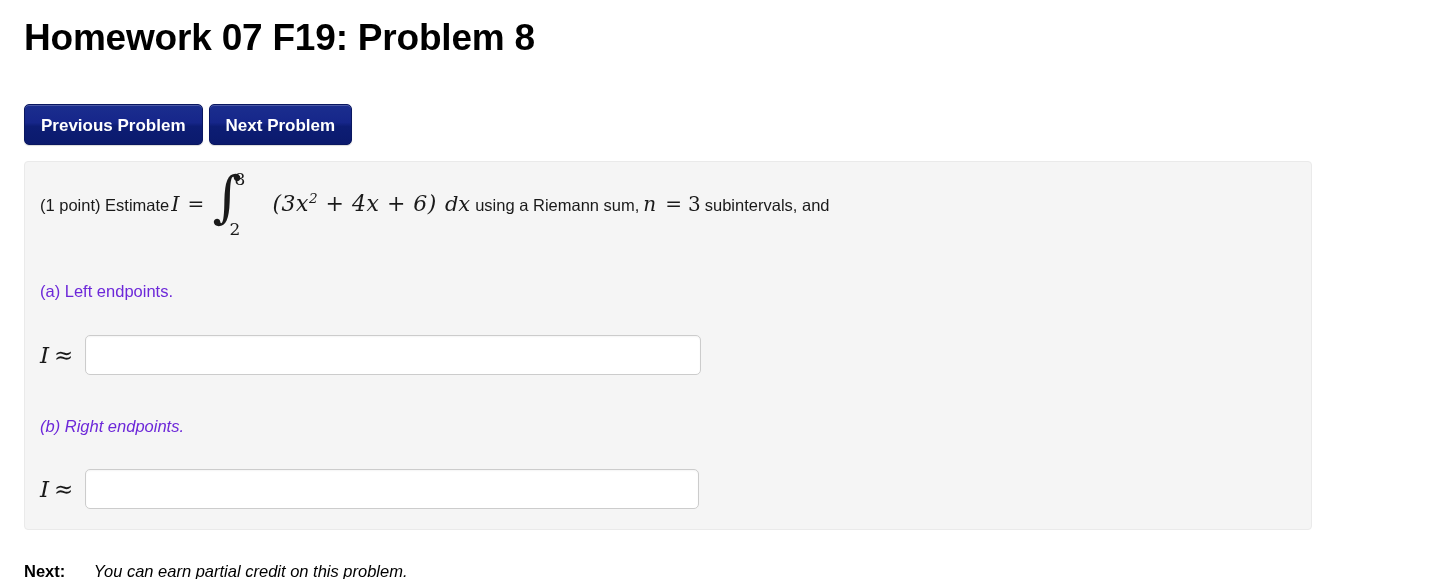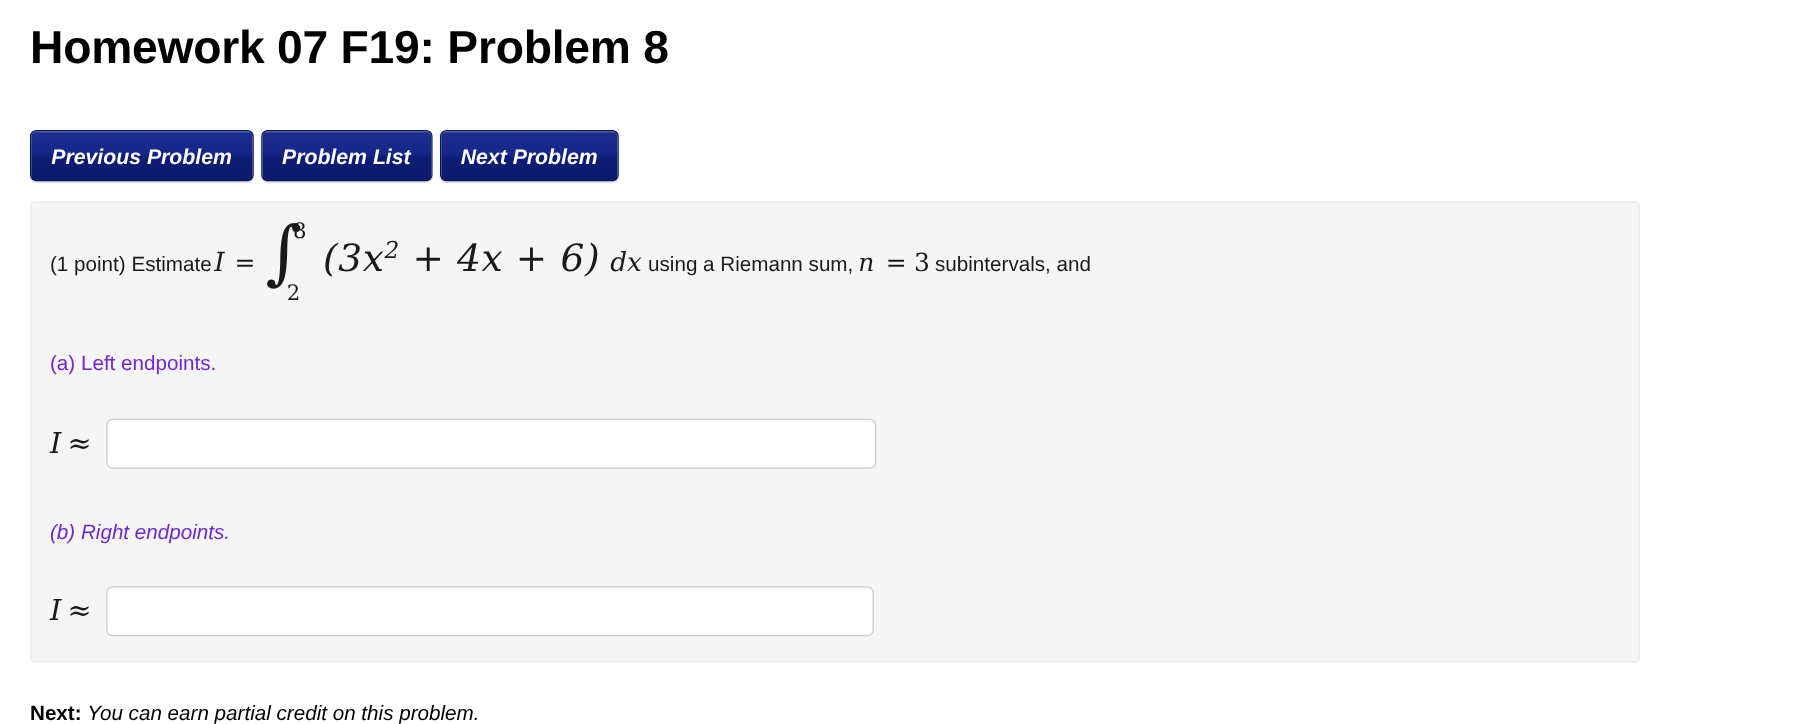--- a/index.html
+++ b/index.html
@@ -54,21 +54,20 @@
     color: #ffffff;
     background: linear-gradient(to bottom, #1b2e8e 0%, #16268a 45%, #0d1d74 55%, #0b1a6d 100%);
     border: 1px solid #0a1760;
     border-radius: 5px;
     box-shadow: inset 0 1px 0 rgba(255,255,255,0.22), 0 1px 1px rgba(0,0,0,0.15);
     white-space: nowrap;
     cursor: pointer;
     font-family: "Liberation Sans", sans-serif;
     text-align: center;
     box-sizing: border-box;
-    font-style: italic;
   }
 
   
   .problem-panel {
     position: absolute;
     left: 24px;
     top: 161px;
     width: 1288px;
     height: 369px;
     background: #f5f5f5;
@@ -138,23 +137,24 @@
     position: absolute;
     left: 19px;
     top: 8px;
     font-family: "DejaVu Serif", "Liberation Serif", serif;
     font-style: normal;
     font-size: 17px;
     color: #1a1a1a;
   }
 
   .integrand {
-    font-size: 30px;
+    font-size: 22px;
     padding-left: 4px;
     letter-spacing: 0.5px;
+    margin-left: 14px;
   }
   .integrand sup {
     font-size: 0.62em;
     vertical-align: super;
     font-style: italic;
   }
   .m-dx {
     font-size: 21px;
     padding-left: 8px;
     padding-right: 5px;
@@ -219,32 +219,31 @@
   
   .note {
     position: absolute;
     left: 24px;
     top: 562px;
     font-size: 16.5px;
     white-space: nowrap;
     color: #000;
   }
   .note b { font-weight: bold; }
-  .note i { font-style: italic; }
+  .note i { font-style: italic; margin-left: 24px; }
 </style>
 </head>
 <body>
 
 <div class="page">
 
   <div class="page-title">Homework 07 F19: Problem 8</div>
 
   <div class="nav-buttons">
     <button class="nav-btn">Previous Problem</button>
-    <button class="nav-btn">Problem List</button>
     <button class="nav-btn">Next Problem</button>
   </div>
 
   <div class="problem-panel">
 
     <div class="statement">
       <span class="txt">(1 point) Estimate</span>
 
       <span class="math m-I">I</span>
 

